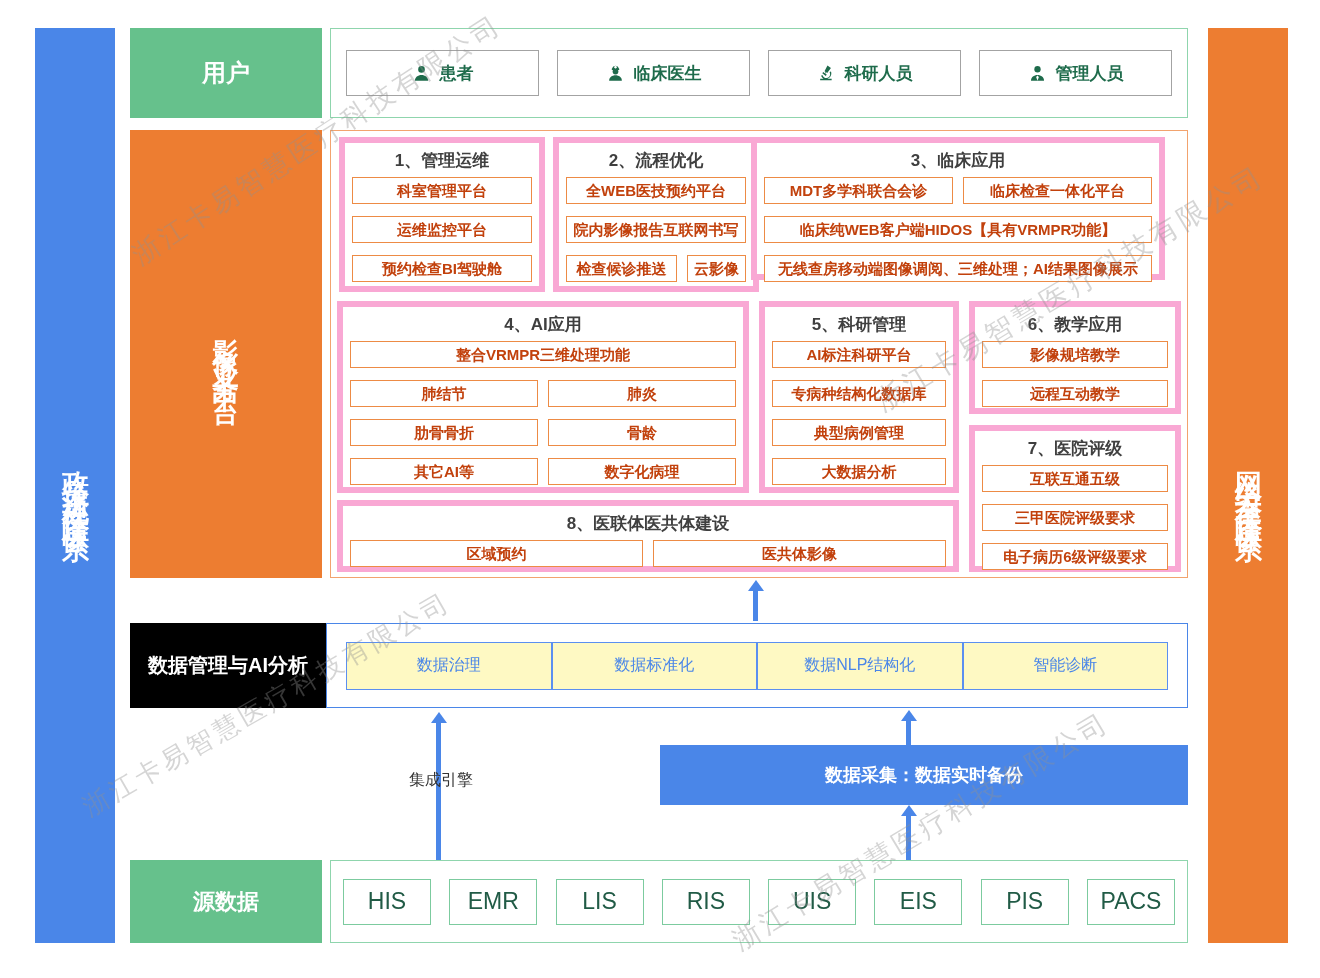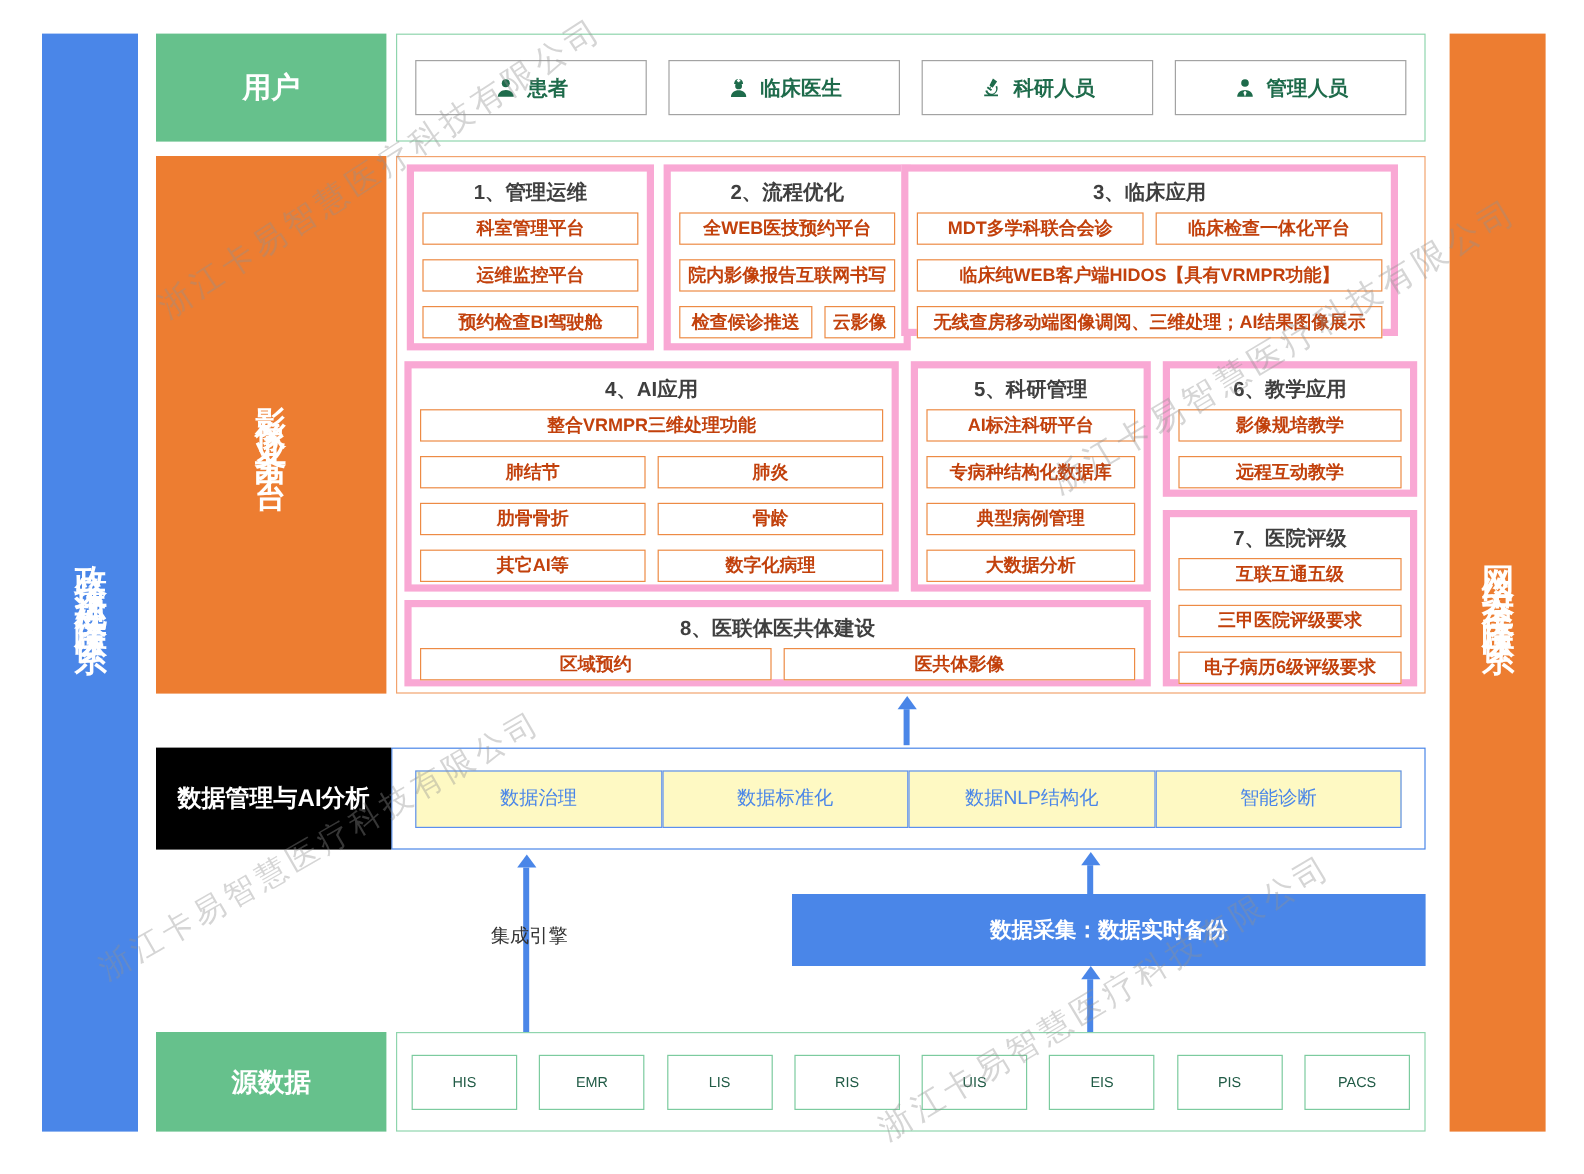--- a/index.html
+++ b/index.html
@@ -43,21 +43,21 @@
   .group .g-item:last-child,.group .g-row:last-child{margin-bottom:0;}
 
   
   .dm-flex{display:flex;align-items:center;justify-content:space-between;height:100%;padding:0 19px;box-sizing:border-box;}
   .dm-item{width:226px;height:48px;border:1px solid #5B8FF0;display:flex;align-items:center;justify-content:center;
            color:#4A86E8;font-size:16px;font-weight:500;box-sizing:border-box;background:#fef9c3;}
 
   
   .src-flex{display:flex;align-items:center;justify-content:space-between;height:100%;padding:0 12px;box-sizing:border-box;}
   .src-item{width:88px;height:46px;border:1px solid #7CCB9F;display:flex;align-items:center;justify-content:center;
-            color:#215B46;font-size:12px;font-weight:500;box-sizing:border-box;background:#fff;}
+            color:#215B46;font-size:23px;font-weight:500;box-sizing:border-box;background:#fff;}
 
   
   .arrow{position:absolute;width:5px;background:#4A86E8;z-index:5;}
   .arrow::before{content:"";position:absolute;left:50%;transform:translateX(-50%);top:-11px;width:0;height:0;
                  border-left:8px solid transparent;border-right:8px solid transparent;border-bottom:11px solid #4A86E8;}
 
   .engine-label{position:absolute;left:398px;top:770px;width:86px;text-align:center;font-size:16px;color:#333;z-index:6;}
 
   .collect-box{position:absolute;left:660px;top:745px;width:528px;height:60px;background:#4A86E8;
                display:flex;align-items:center;justify-content:center;color:#fff;font-size:18px;font-weight:bold;z-index:4;}

